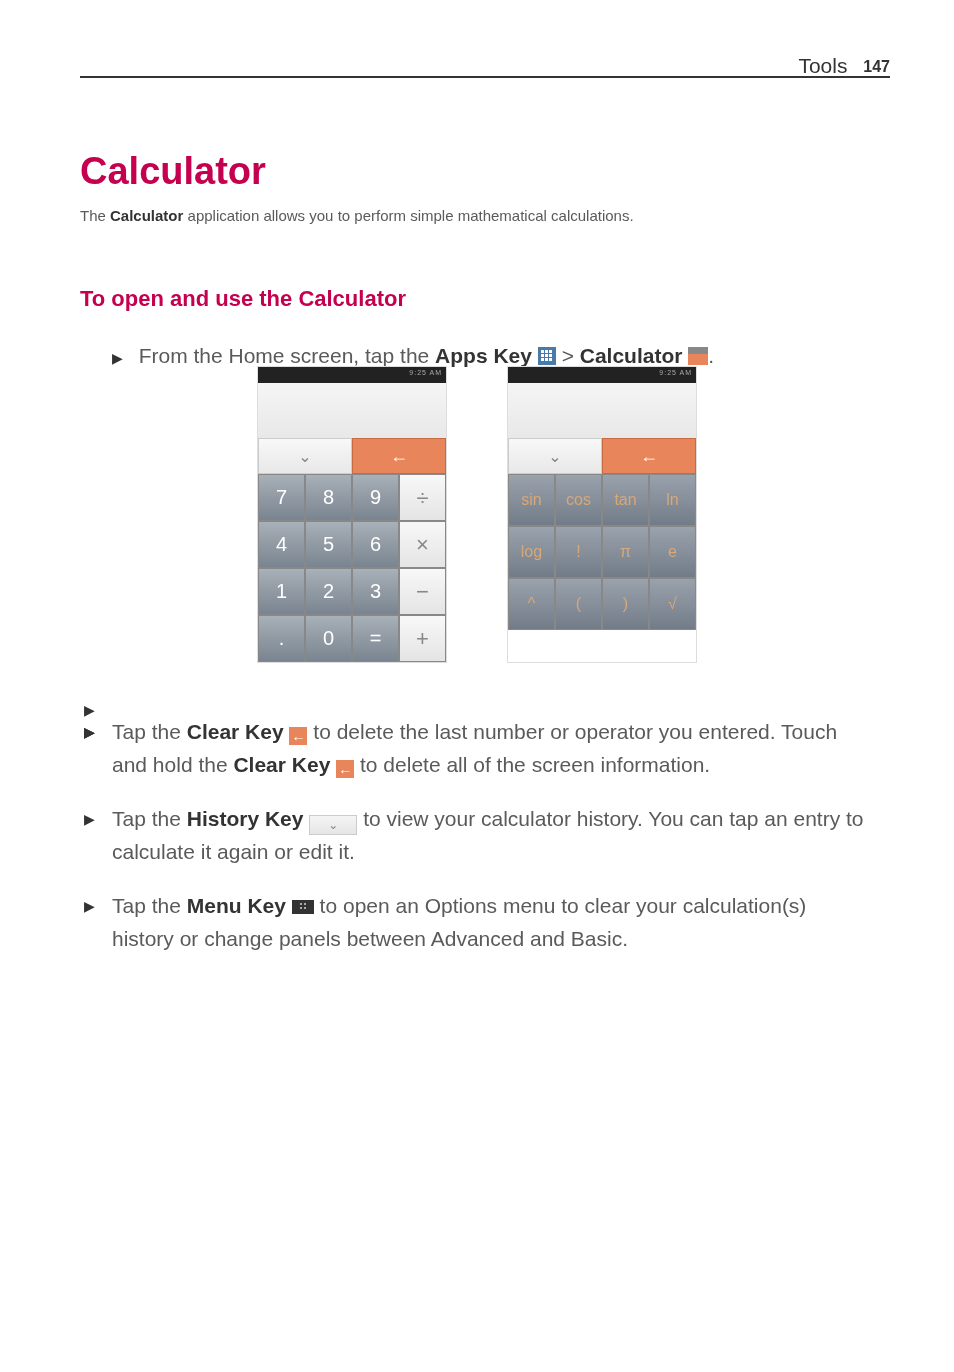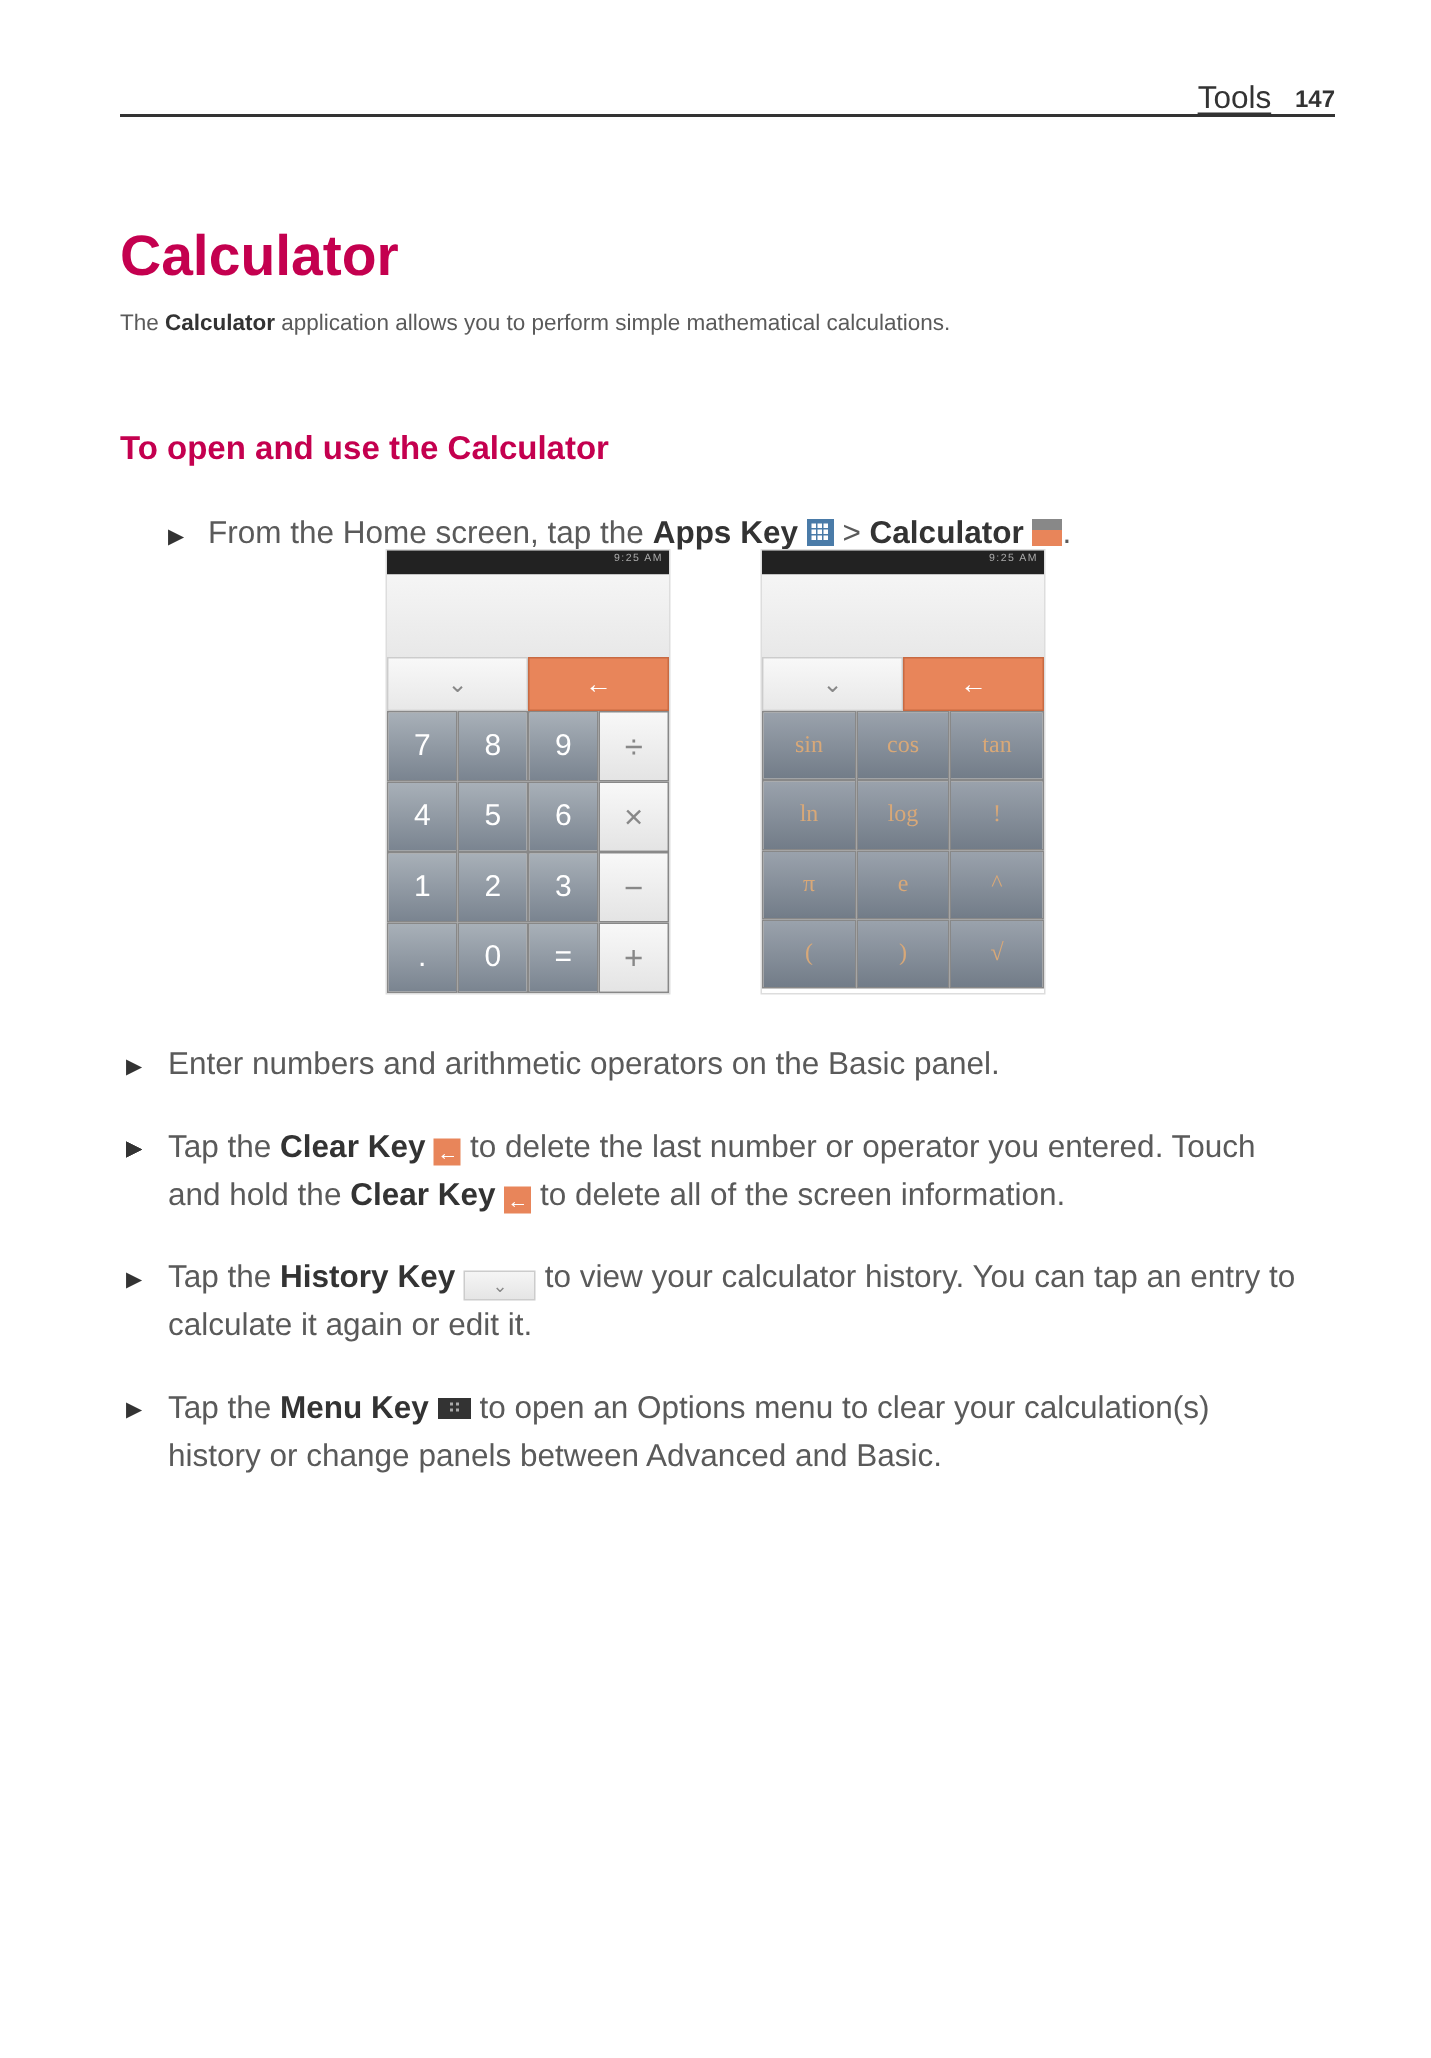--- a/index.html
+++ b/index.html
@@ -24,21 +24,20 @@
       background: #333;
     }
     .header-text {
       position: absolute;
       top: 54px;
       right: 64px;
       font-size: 21px;
       color: #333;
     }
     .header-section {
-      text-decoration: underline;
       text-decoration-thickness: 2px;
       text-underline-offset: 3px;
     }
     .page-num {
       font-weight: bold;
       font-size: 16px;
       margin-left: 10px;
       vertical-align: 1px;
     }
     .title {
@@ -160,23 +159,22 @@
       font-size: 18px;
       font-weight: bold;
     }
     .keypad {
       display: grid;
       grid-template-columns: repeat(4, 1fr);
       height: 188px;
     }
     .keypad-adv {
       display: grid;
-      grid-template-columns: repeat(3, 1fr);
-      height: 185px;
-      font-family: Liberation Serif, serif;
+      grid-template-columns: repeat(4, 1fr);
+      height: 156px;
     }
     .key {
       border: 1px solid #888;
       display: flex;
       align-items: center;
       justify-content: center;
       font-size: 20px;
       color: #fff;
       background: linear-gradient(#a8b0b8, #7a8490);
     }
@@ -318,21 +316,20 @@
       <div class="key key-adv">(</div>
       <div class="key key-adv">)</div>
       <div class="key key-adv">√</div>
     </div>
   </div>
 </div>
 
 <div class="bullets">
   <div class="bullet-item">
     <span class="arrow">▶</span>
-    <span>Enter numbers and arithmetic operators on the Basic panel.</span>
   </div>
   <div class="bullet-item">
     <span class="arrow">▶</span>
   </div>
   <div class="bullet-item">
     <span class="arrow">▶</span>
   </div>
   <div class="bullet-item">
     <span class="arrow">▶</span>
     <span>Tap the </span><span class="bold-text">Clear Key</span>

